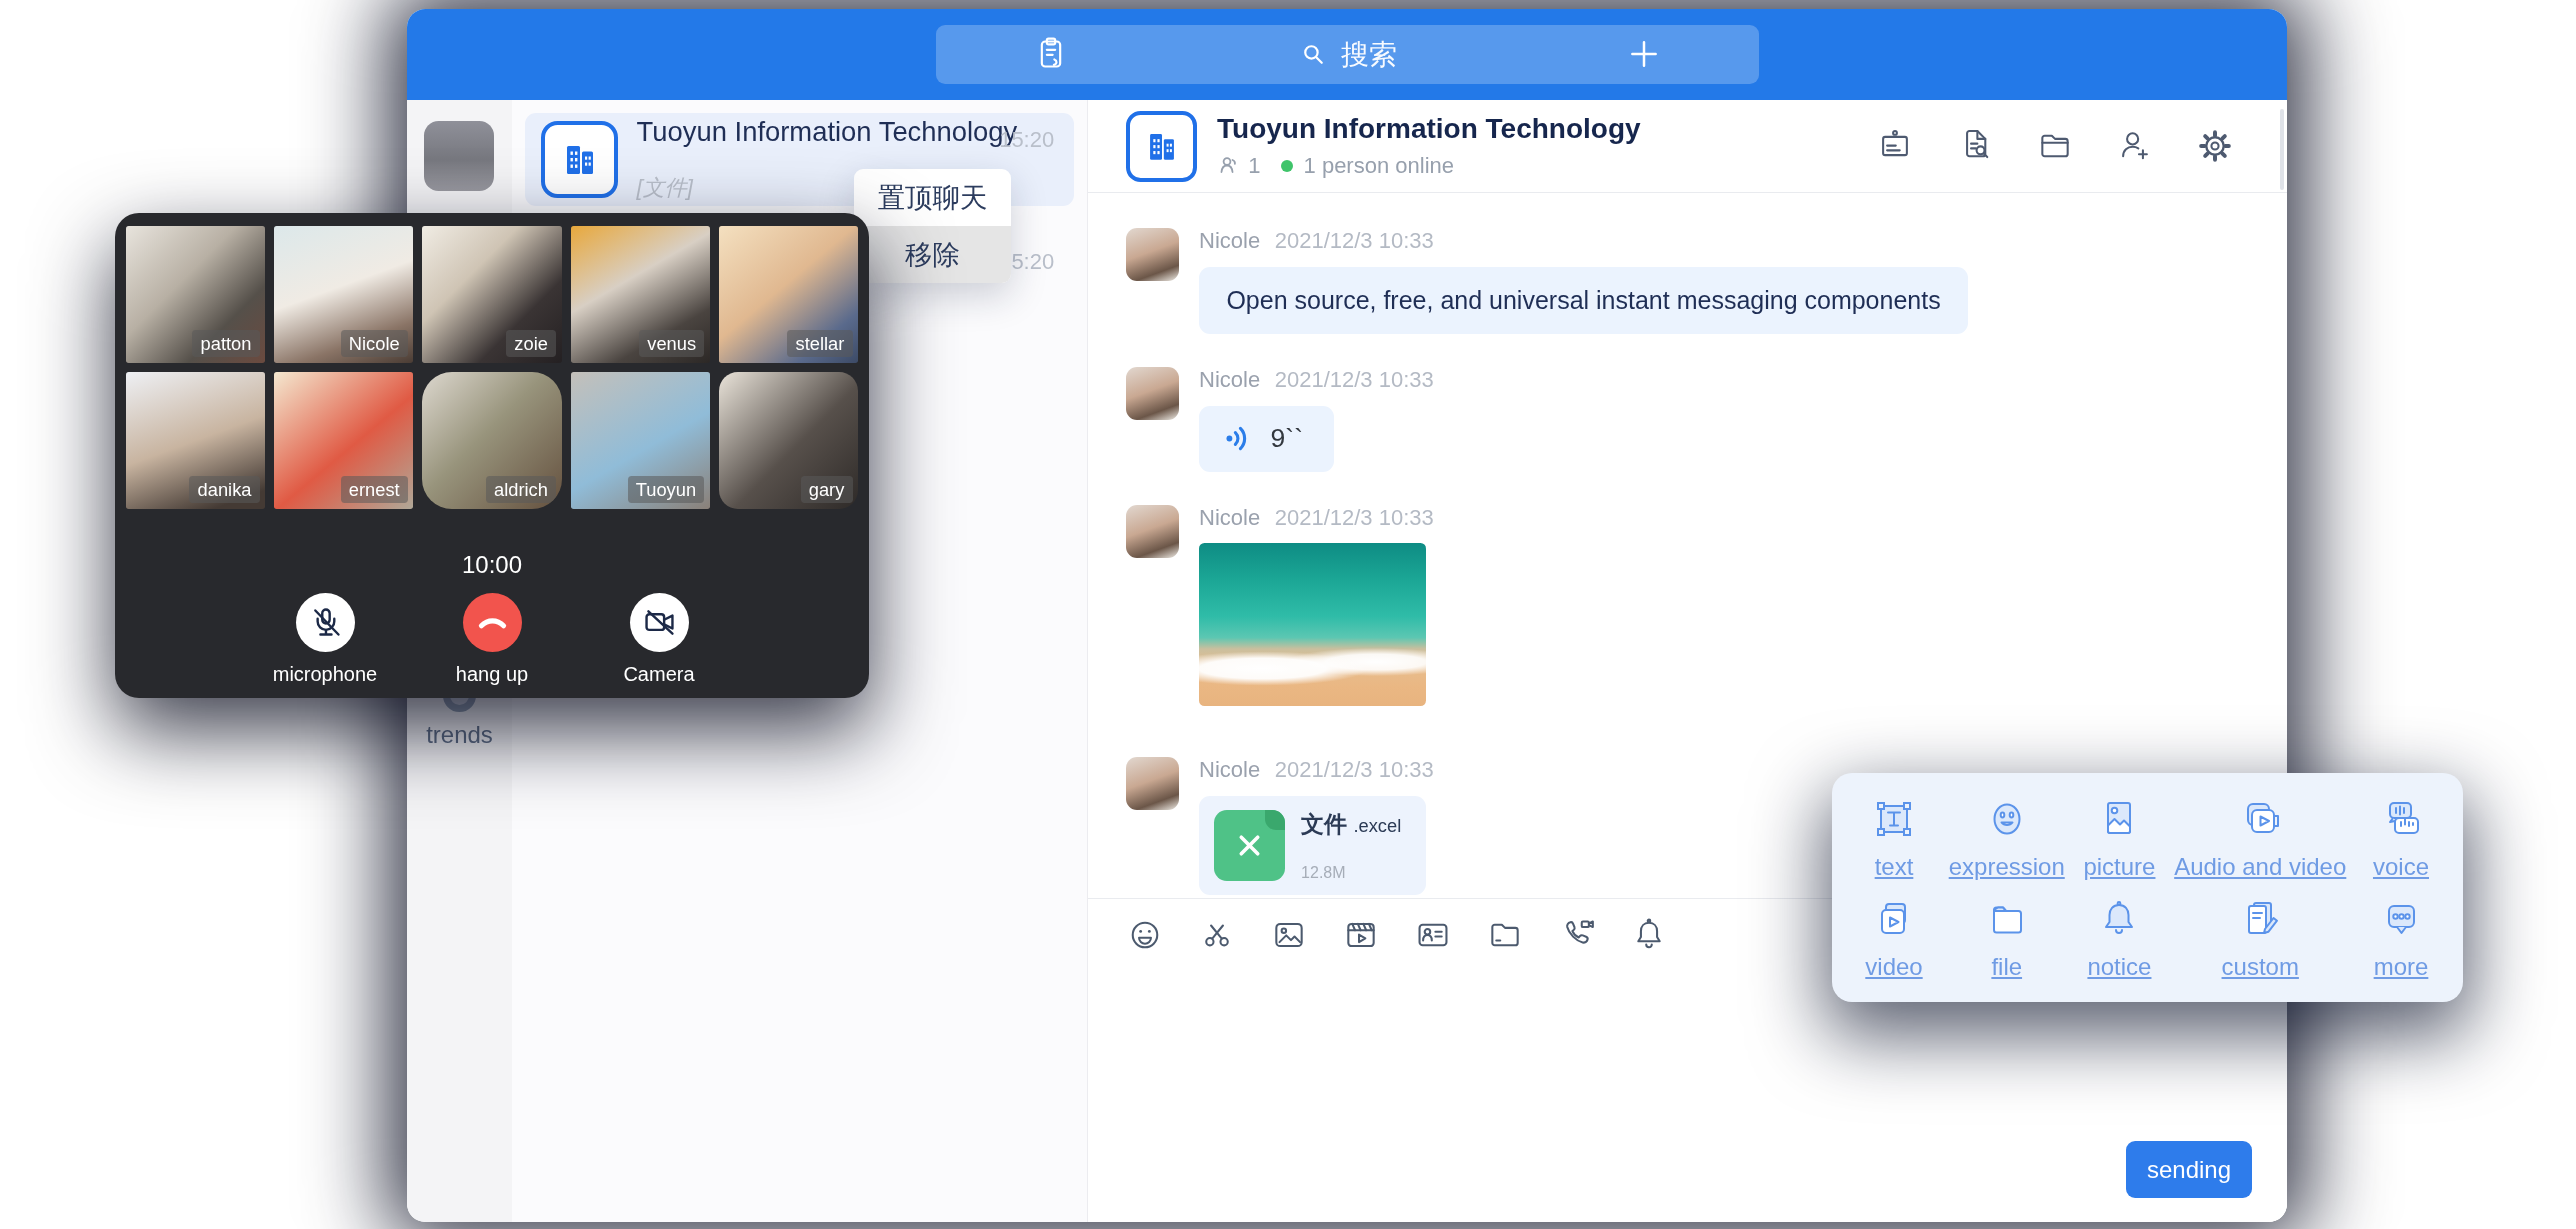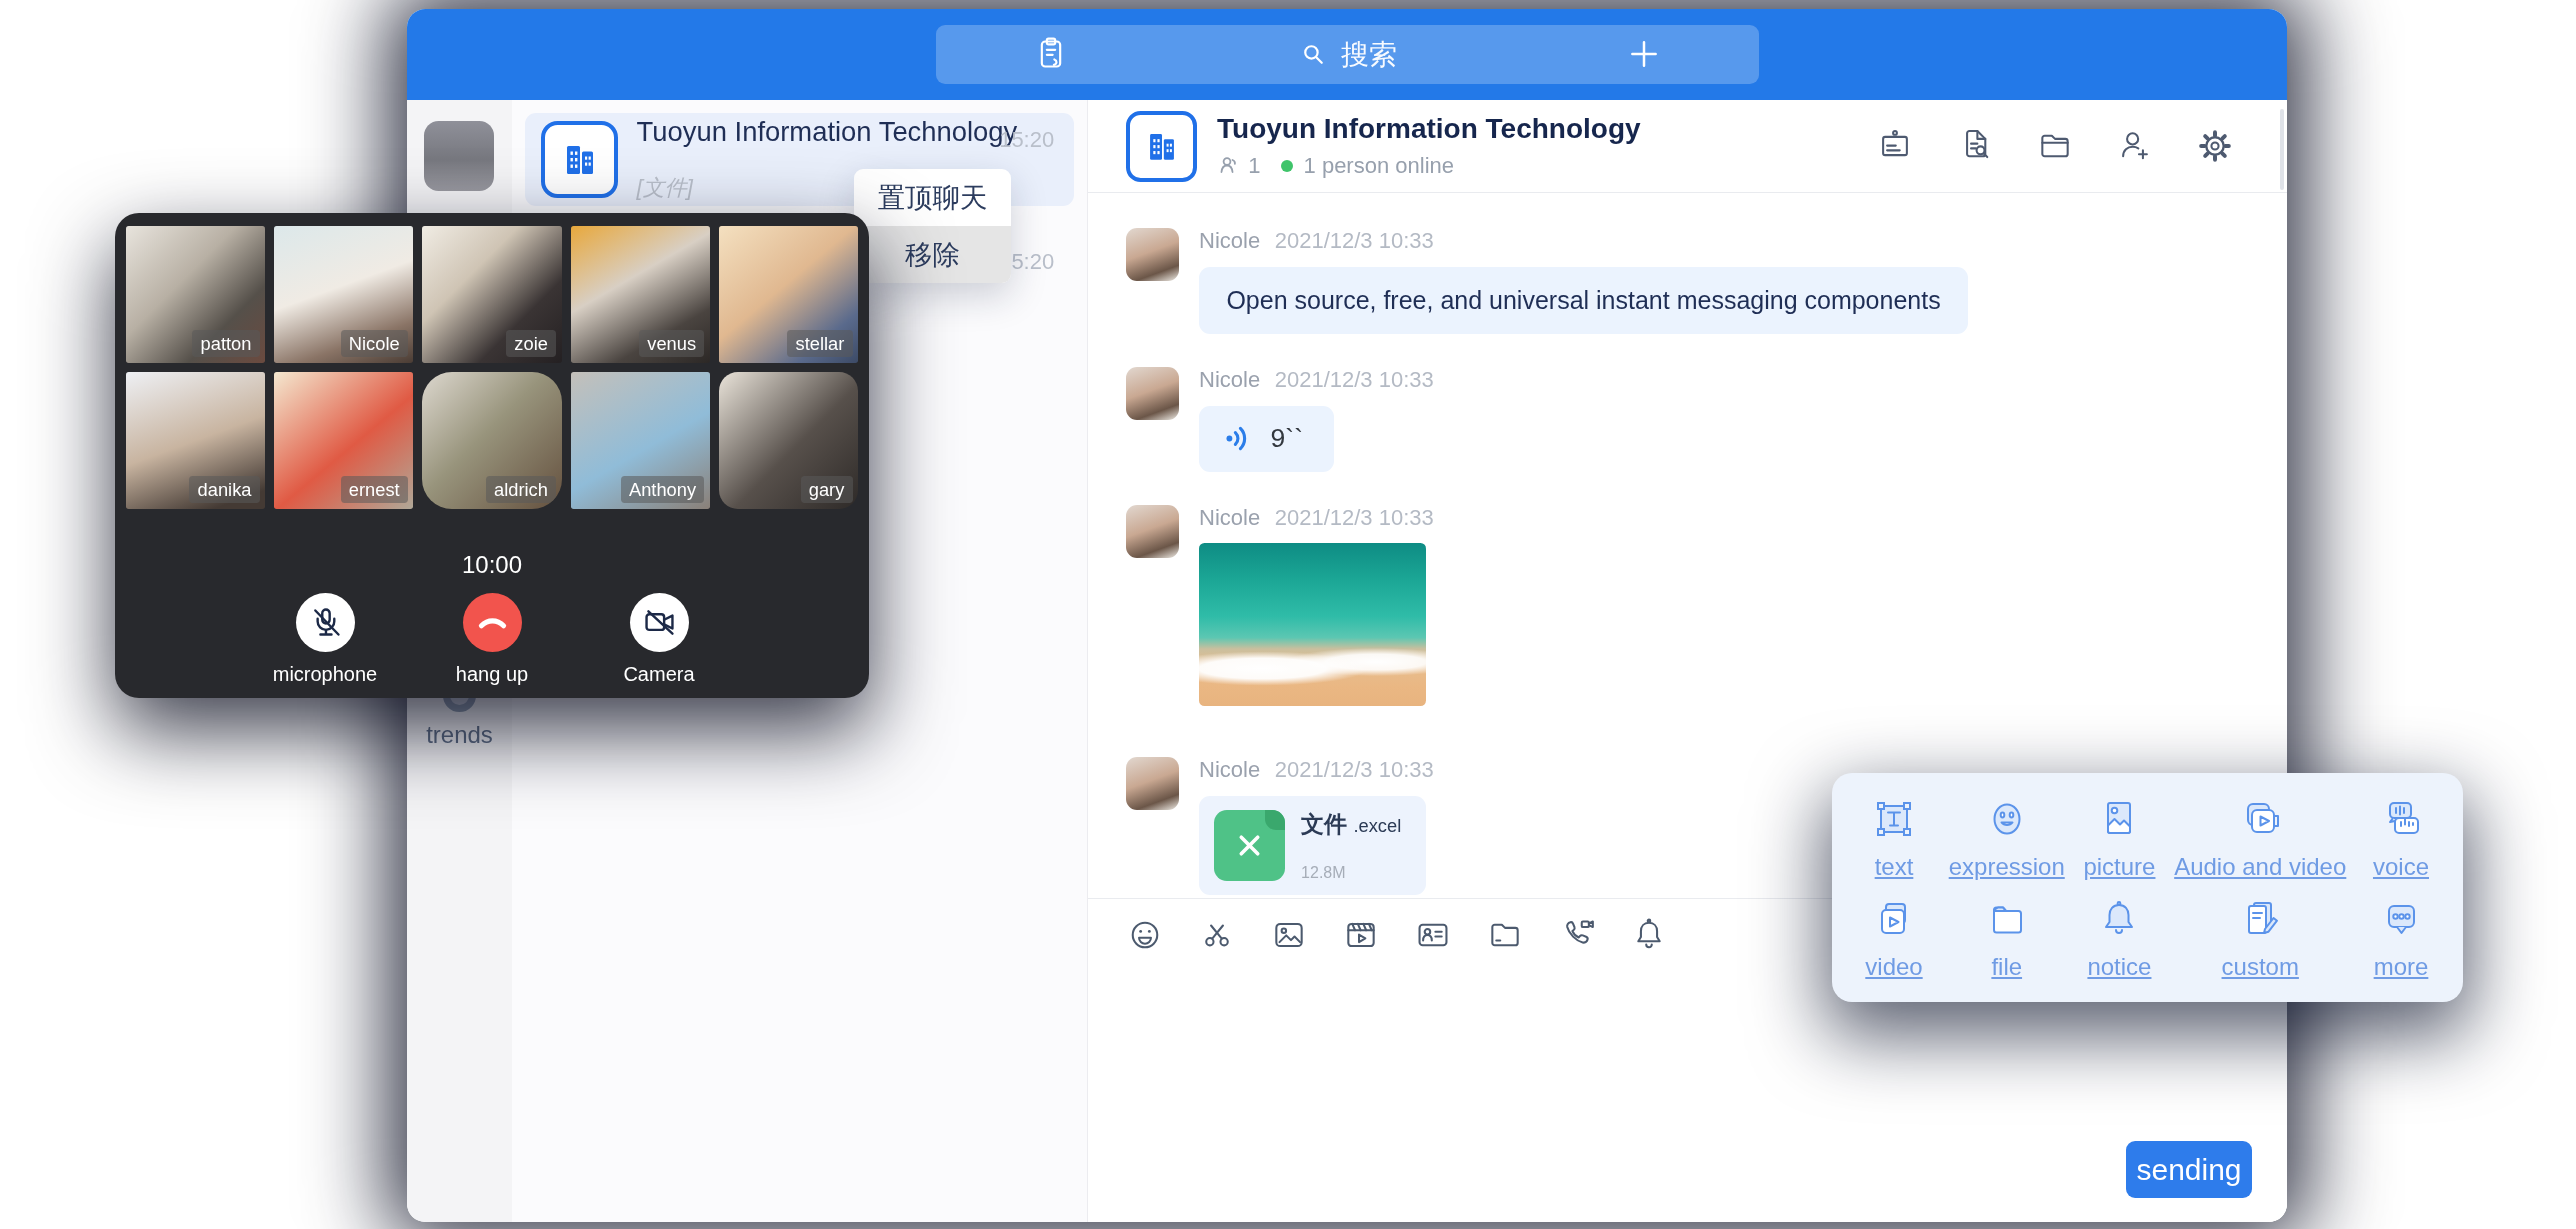--- a/index.html
+++ b/index.html
@@ -78,21 +78,21 @@
   .file-icon::before { content:""; position:absolute; top:0; right:0; width:20px; height:20px;
     background:#3aa86d; border-bottom-left-radius:11px; }
   .file-name-row { font-size:23px; color:#2b3a55; font-weight:bold; white-space:nowrap; }
   .file-ext { font-size:18.3px; font-weight:normal; color:#2b3a55; }
   .file-size { font-size:16px; color:#a6adb8; margin-top:24px; }
 
   
   .toolbar { height:73px; flex:0 0 auto; border-top:1.8px solid #e9ebef; display:flex; align-items:center; gap:34px; padding-left:38px; color:#4c5a6e; }
   .input-area { flex:1; position:relative; background:#fff; }
   .sending-btn { position:absolute; right:35px; bottom:24px; width:126px; height:57px; background:#2e7ceb; border:none; border-radius:9.1px;
-    color:#fff; font-size:30px; display:flex; align-items:center; justify-content:center; font-family:"Liberation Sans", sans-serif; }
+    color:#fff; font-size:24px; display:flex; align-items:center; justify-content:center; font-family:"Liberation Sans", sans-serif; }
 
   
   .context-menu { position:absolute; left:854px; top:169px; width:157px; z-index:30; background:#fff; border-radius:9.1px; overflow:hidden;
     box-shadow:0 12.8px 37px rgba(20,30,60,0.20); }
   .context-menu .menu-item { height:57px; display:flex; align-items:center; justify-content:center; font-size:27.4px; color:#2c3c5e; }
   .context-menu .menu-item.hover { background:#e5e5e5; }
 
   
   .popup-panel { position:absolute; left:1832px; top:773px; width:631px; height:229px; z-index:60; background:#edf3fc; border-radius:20px;
     box-shadow:0 27.4px 73px 7.3px rgba(8,15,40,0.65); display:grid; grid-template-columns:repeat(5,1fr); grid-template-rows:1fr 1fr;
@@ -435,21 +435,21 @@
     <div class="tile">
         <span class="tag">danika</span>
       </div>
     <div class="tile">
         <span class="tag">ernest</span>
       </div>
     <div class="tile">
         <span class="tag">aldrich</span>
       </div>
     <div class="tile">
-        <span class="tag">Anthony</span>
+        <span class="tag">Tuoyun</span>
       </div>
     <div class="tile">
         <span class="tag">gary</span>
       </div>
   </div>
   <div class="call-timer">10:00</div>
   <div class="call-controls">
     <div class="ctrl">
       <span class="ctrl-circle">
         <svg width="37" height="37" viewBox="0 0 40 40" fill="none" stroke="#1c2947" stroke-width="2.6" stroke-linecap="round" stroke-linejoin="round">

